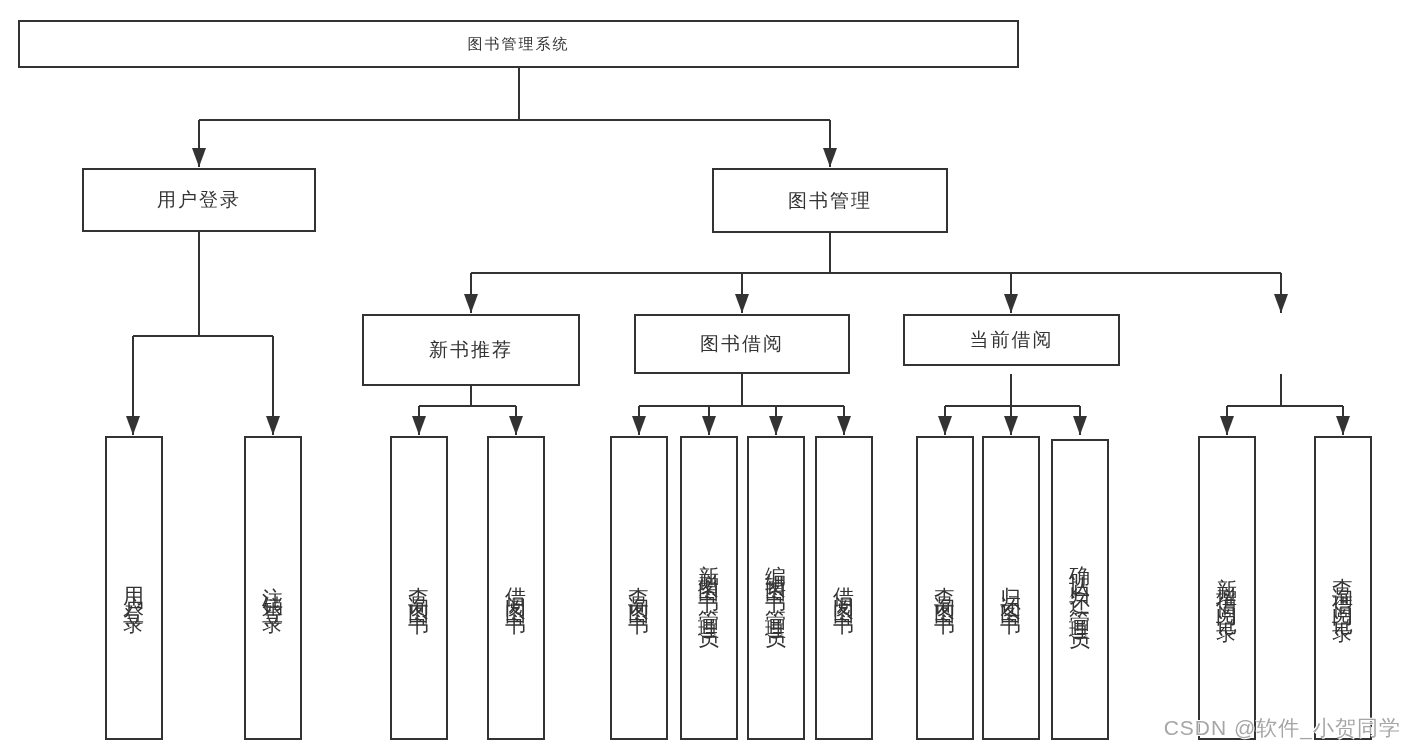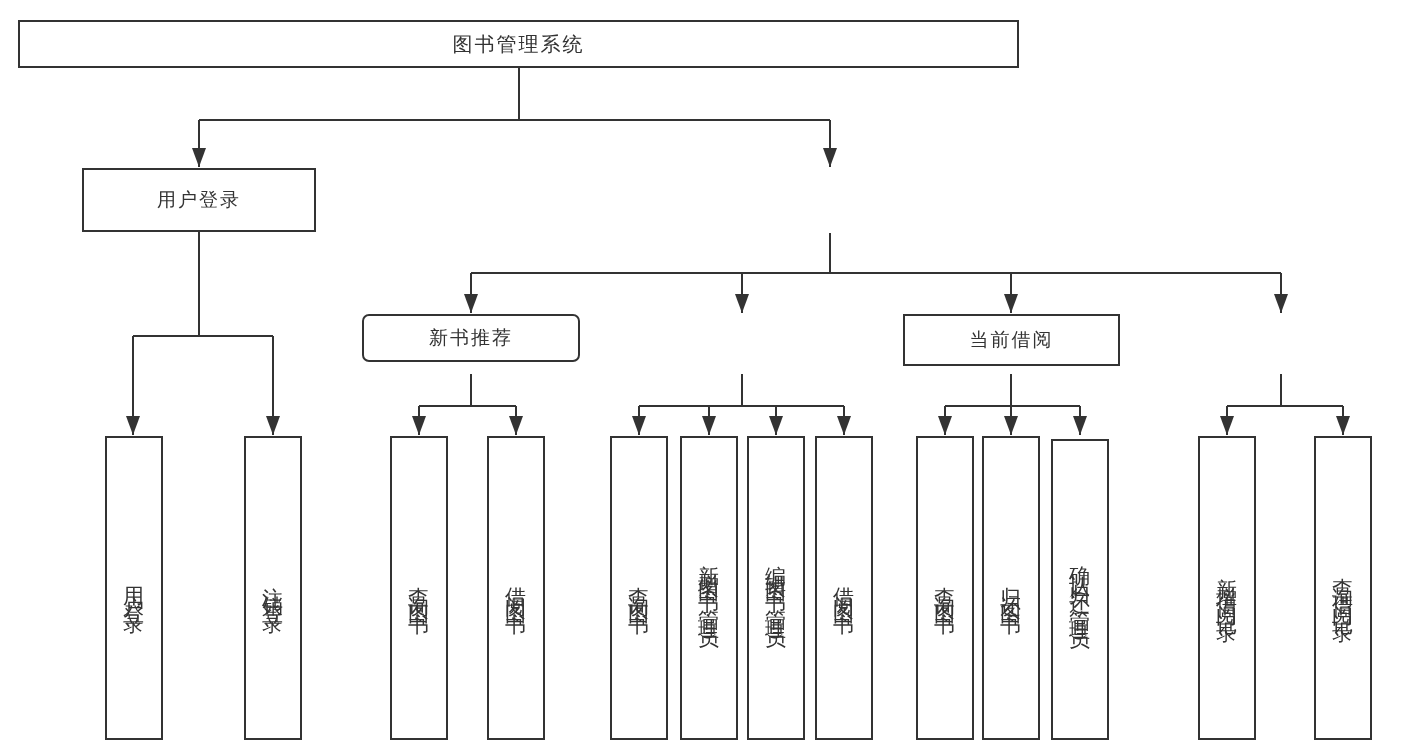--- a/index.html
+++ b/index.html
@@ -33,21 +33,21 @@
     align-items: center;
     justify-content: center;
     text-align: center;
   }
   .h-node {
     font-size: 19px;
     letter-spacing: 2px;
     white-space: nowrap;
   }
   .root-node {
-    font-size: 20px;
+    font-size: 15px;
     letter-spacing: 2px;
   }
   .v-node span {
     writing-mode: vertical-rl;
     text-orientation: mixed;
     font-size: 21px;
     letter-spacing: 9px;
     line-height: 1;
     white-space: nowrap;
   }
@@ -108,23 +108,29 @@
     <line x1="1343" y1="406" x2="1343" y2="435" stroke="#333333" stroke-width="2" marker-end="url(#arrow)"></line>
   </svg>
 
   <div class="node h-node root-node" style="left:18px;top:20px;width:1001px;height:48px;">
     <span>图书管理系统</span>
   </div>
 
   <div class="node h-node" style="left:82px;top:168px;width:234px;height:64px;">
     <span>用户登录</span>
   </div>
+  <div class="node h-node" style="left:712px;top:168px;width:236px;height:65px;">
+    <span>图书管理</span>
+  </div>
 
-  <div class="node h-node" style="left:362px;top:314px;width:218px;height:48px;border-radius:7px;">
+  <div class="node h-node" style="left:362px;top:314px;width:218px;height:72px;">
     <span>新书推荐</span>
+  </div>
+  <div class="node h-node" style="left:634px;top:314px;width:216px;height:60px;">
+    <span>图书借阅</span>
   </div>
   <div class="node h-node" style="left:903px;top:314px;width:217px;height:52px;">
     <span>当前借阅</span>
   </div>
 
   <div class="node v-node" style="left:105px;top:436px;width:58px;height:304px;">
     <span>用户登录</span>
   </div>
   <div class="node v-node" style="left:244px;top:436px;width:58px;height:304px;">
     <span>注销登录</span>
@@ -160,14 +166,15 @@
     <span>确认归还（管理员）</span>
   </div>
 
   <div class="node v-node" style="left:1198px;top:436px;width:58px;height:304px;">
     <span>新增借阅记录</span>
   </div>
   <div class="node v-node" style="left:1314px;top:436px;width:58px;height:304px;">
     <span>查询借阅记录</span>
   </div>
 
+  <div class="watermark">CSDN @软件_小贺同学</div>
 
 </div>
 
 </body></html>

